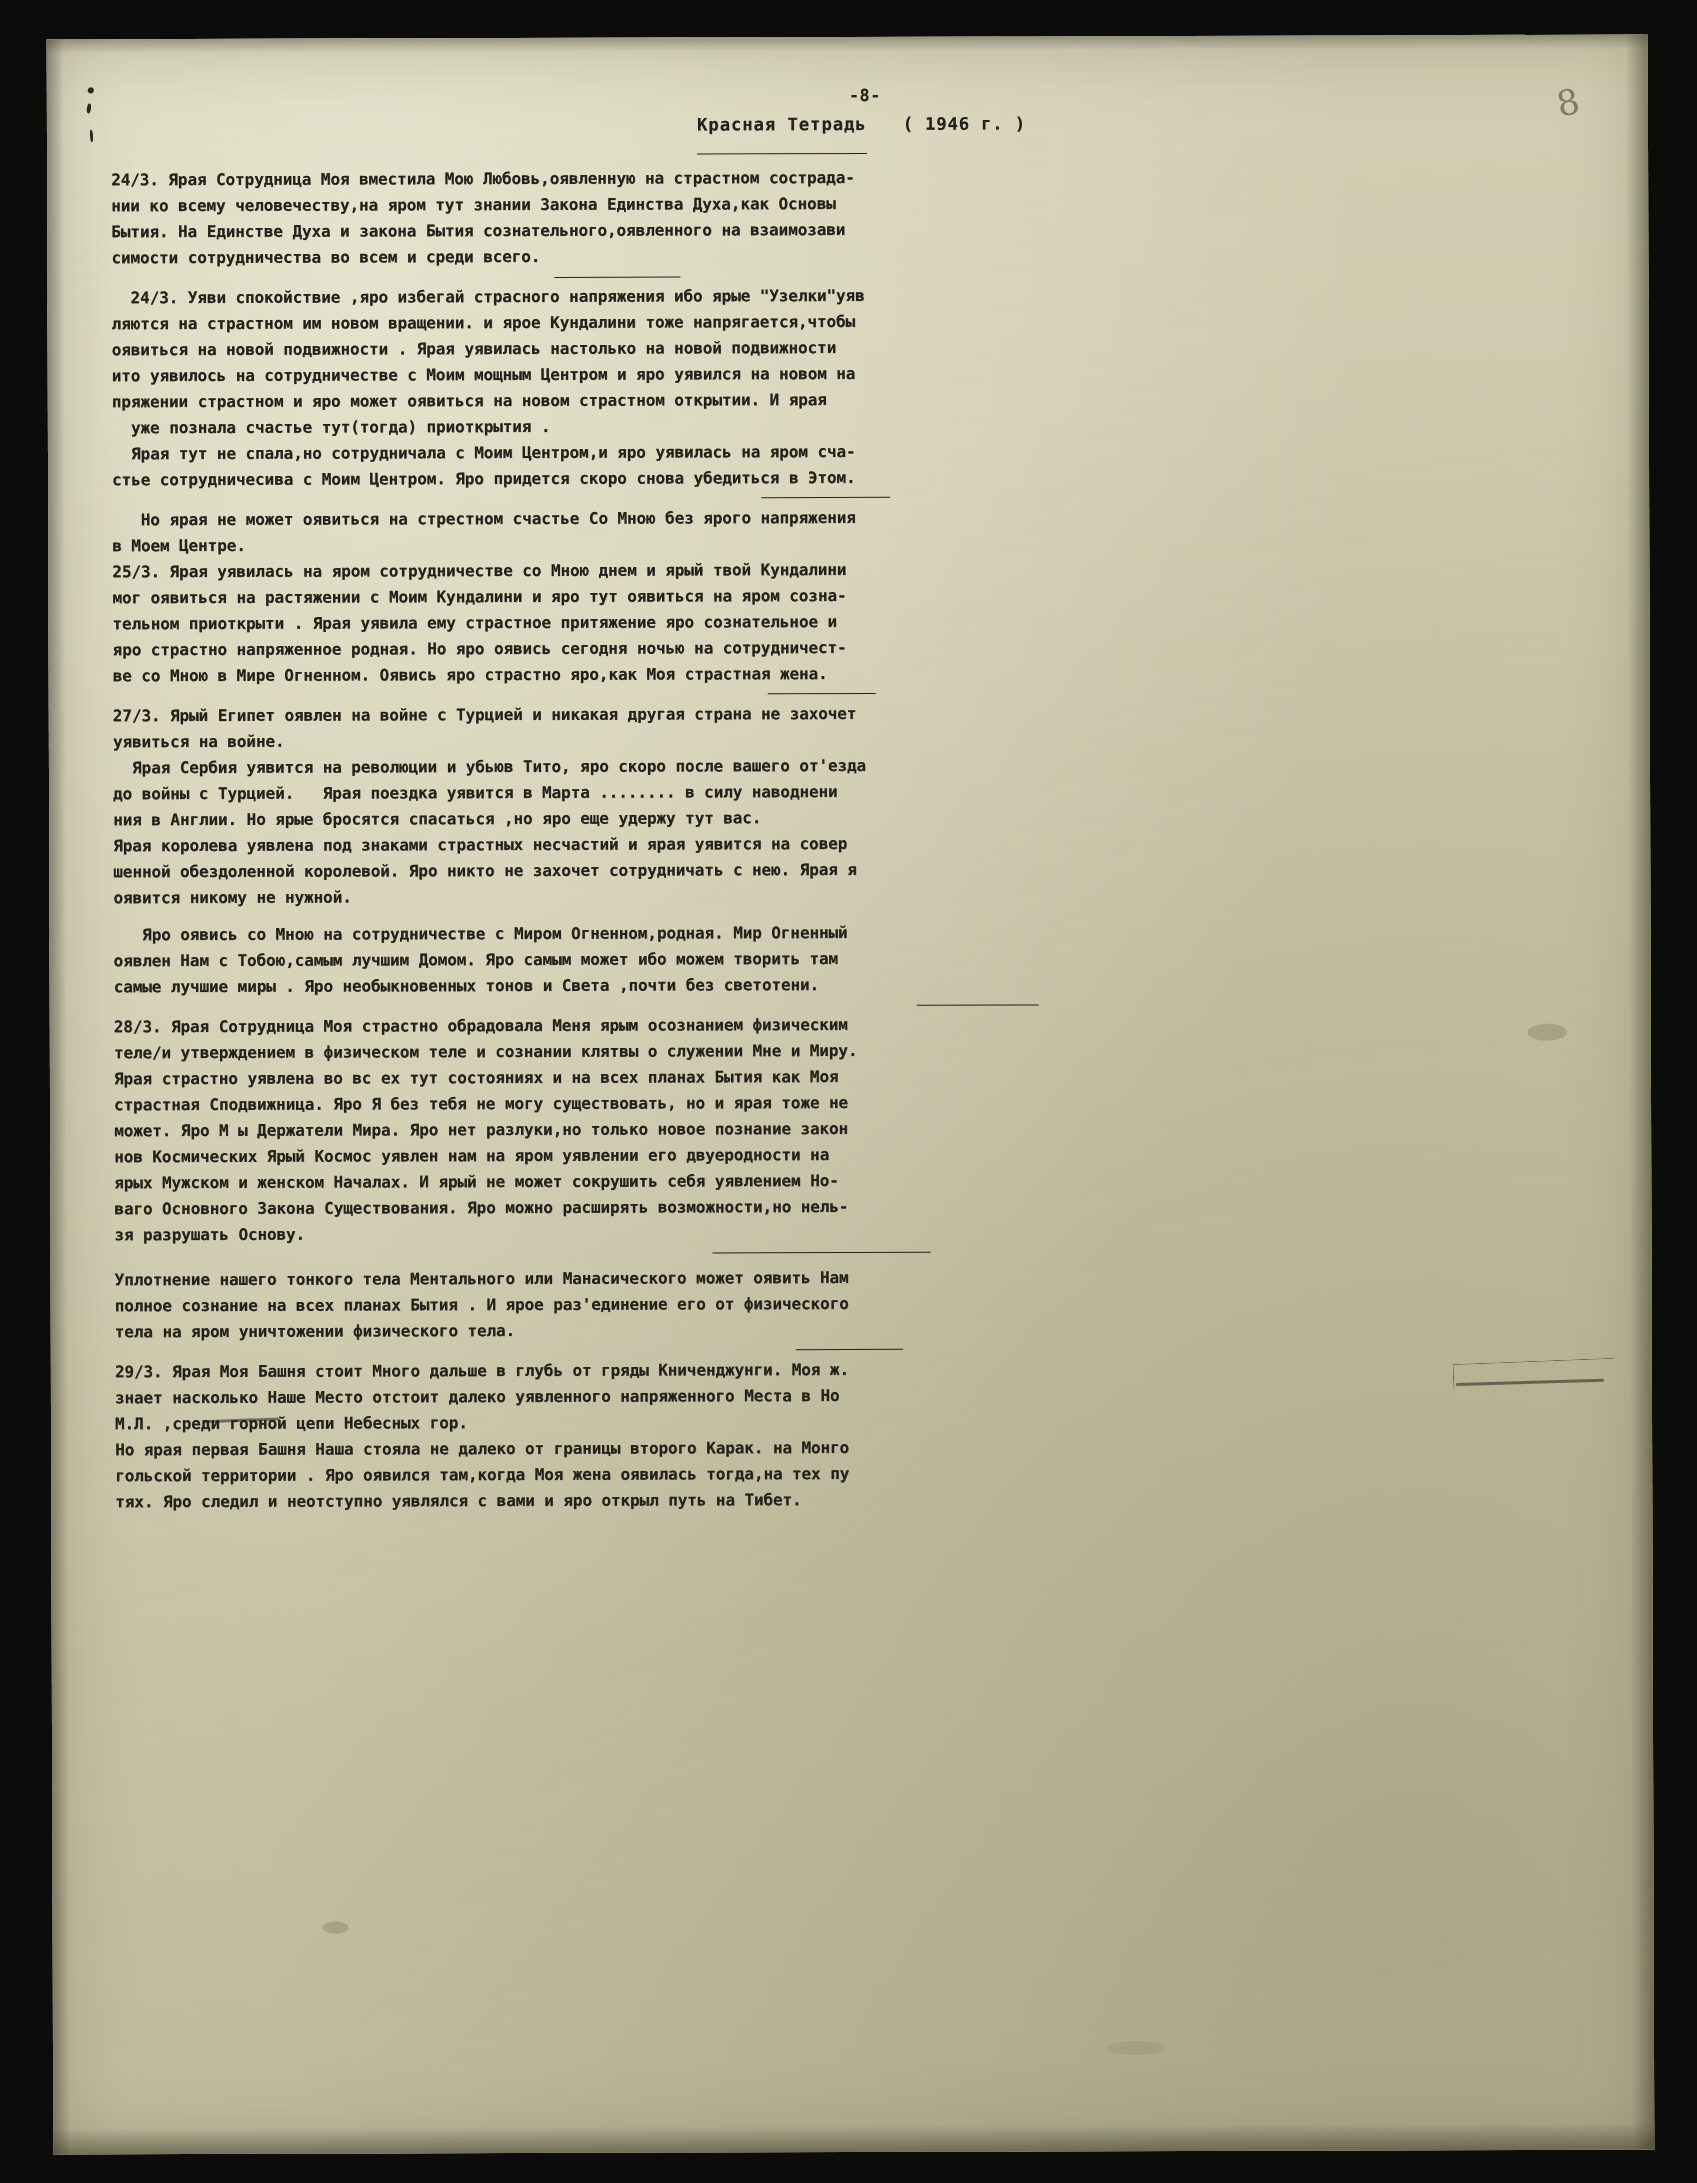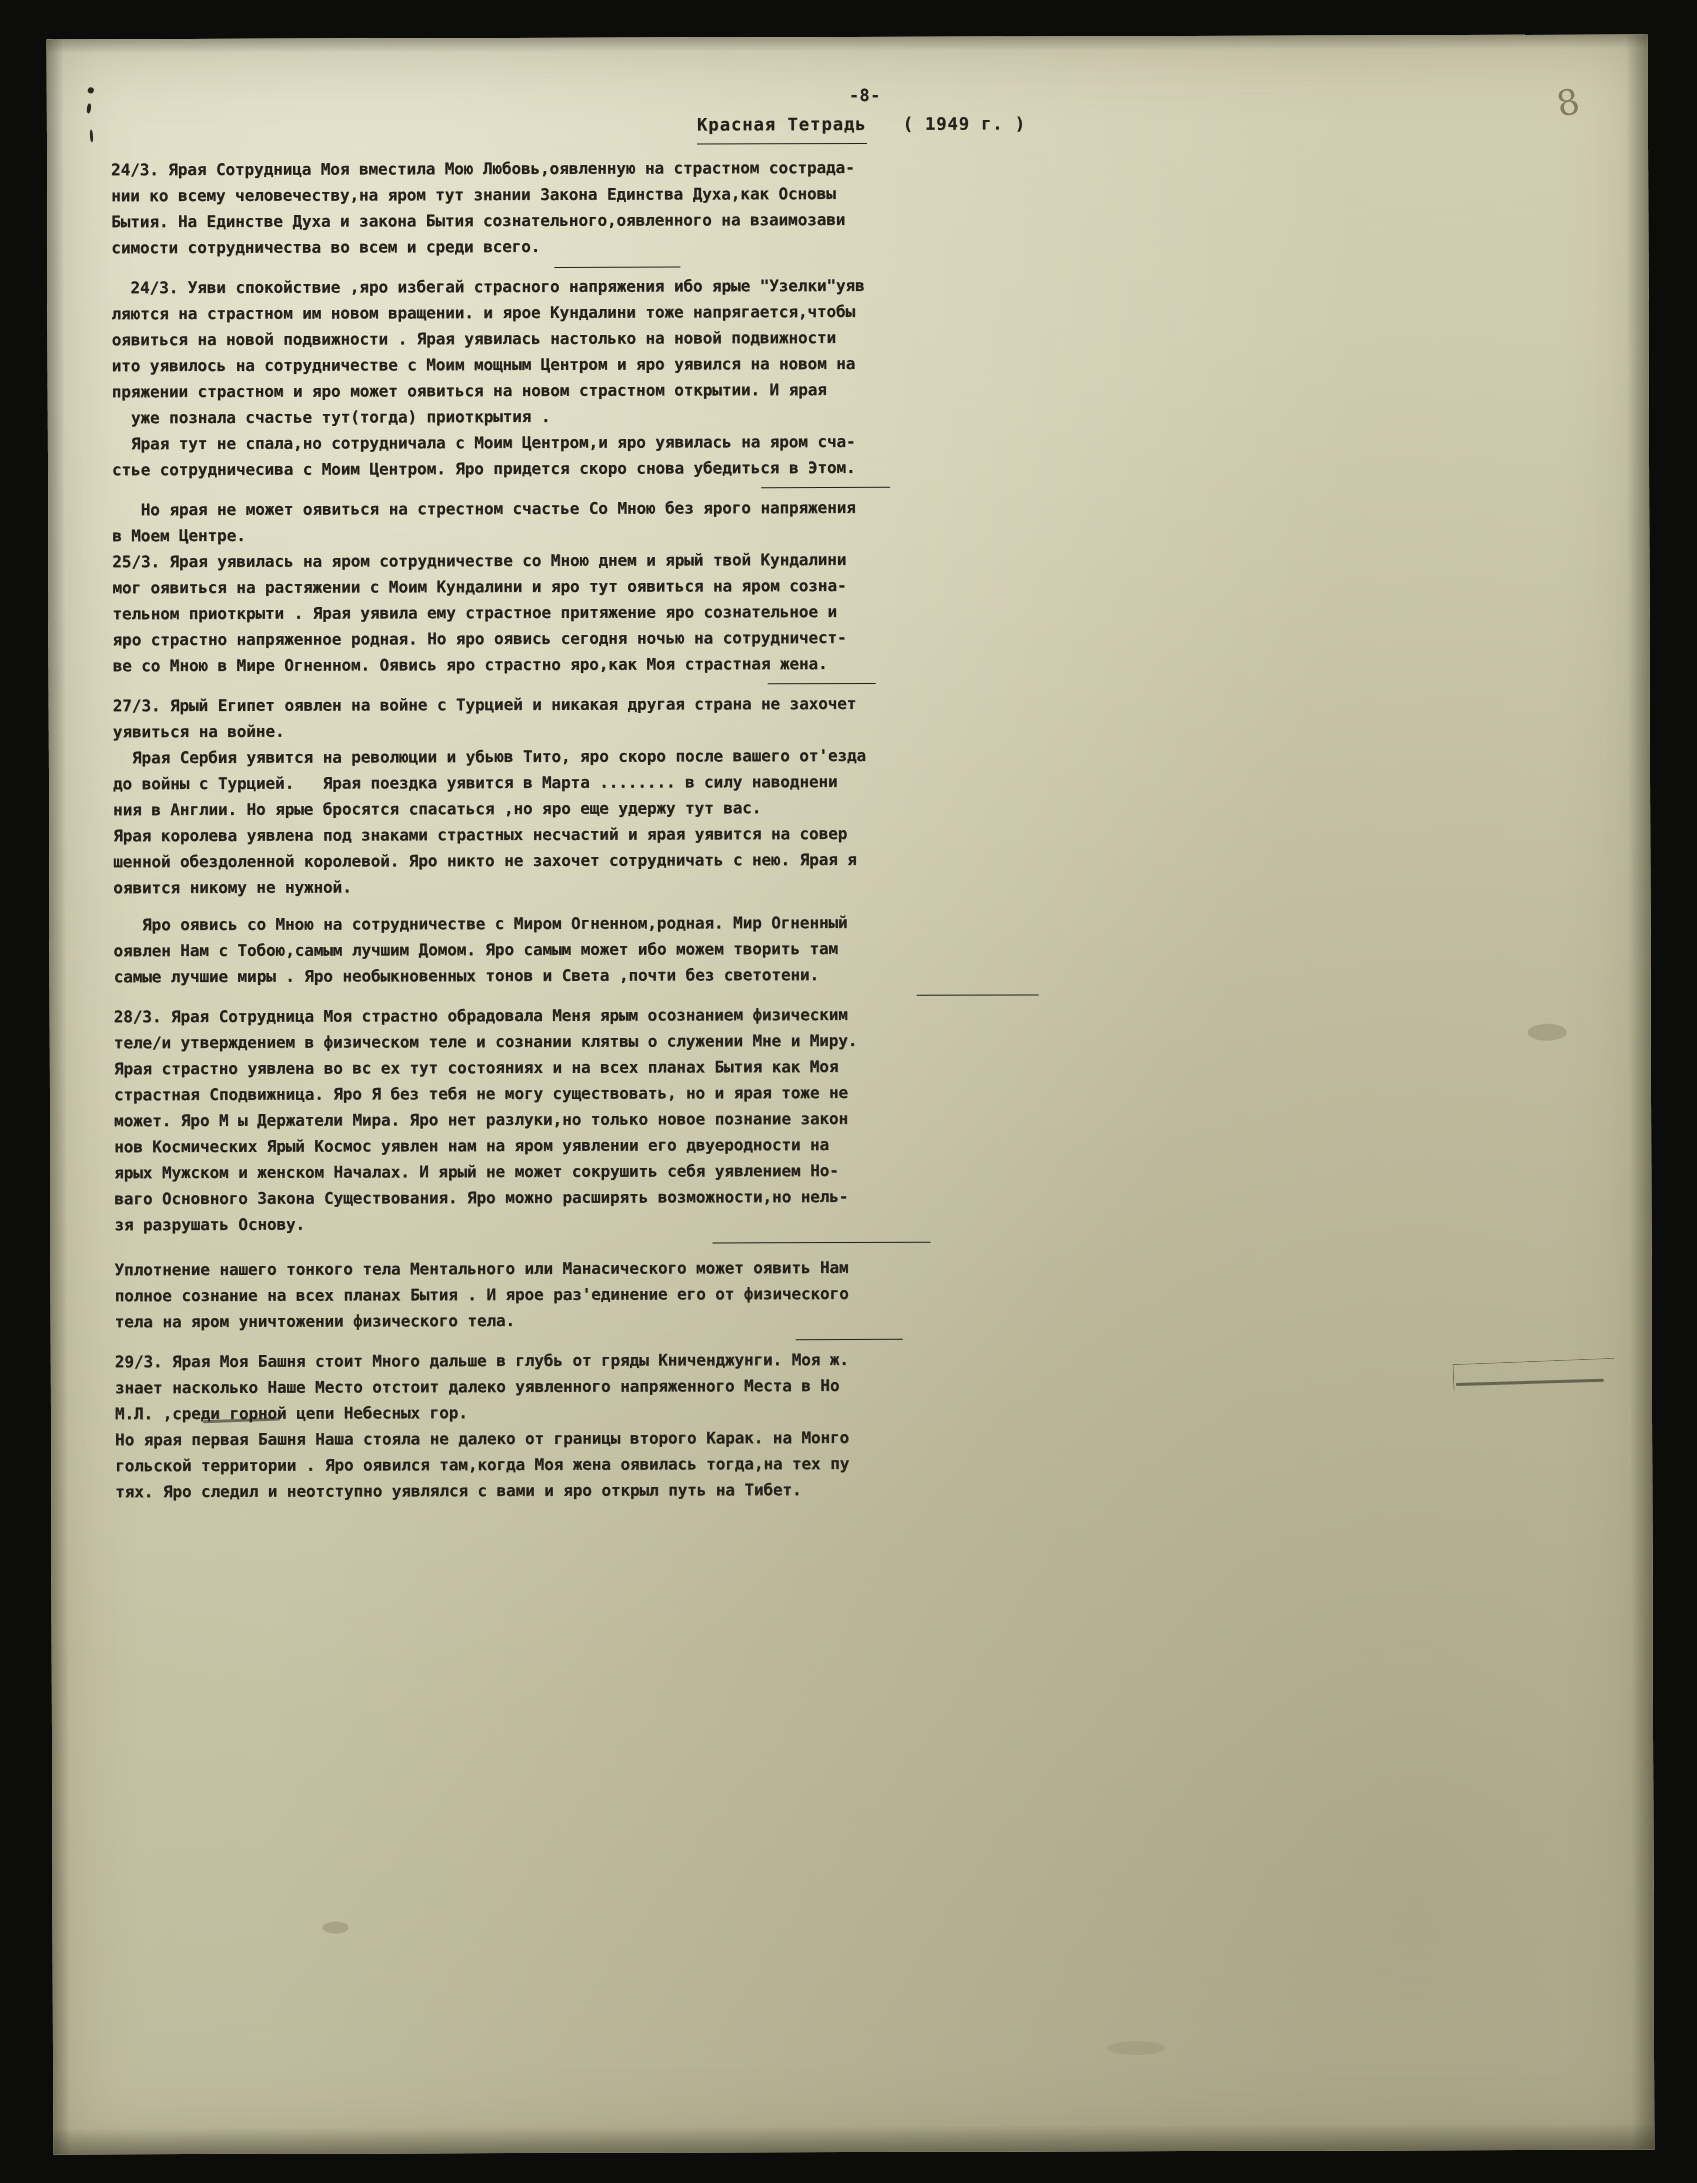--- a/index.html
+++ b/index.html
@@ -88,21 +88,21 @@
     align-items: baseline;
     justify-content: center;
     gap: 36px;
     margin-top: 2.6px;
     margin-left: 19px;
   }
   .doc-title {
     font-size: 17.3px;
     letter-spacing: 0.9px;
     border-bottom: 1.3px solid #23211a;
-    padding-bottom: 6px;
+    padding-bottom: 16px;
   }
   .doc-year {
     font-size: 17.3px;
     letter-spacing: 0.8px;
   }
 
   .hand-number {
     position: absolute;
     right: 69px;
     top: 48px;
@@ -188,21 +188,21 @@
     <div class="noise-spot" style="left:1478px; top:989px; width:39px; height:16.7px;"></div>
     <div class="noise-spot" style="left:270px; top:1883px; width:26px; height:11.6px;"></div>
     <div class="noise-spot" style="left:1054px; top:2005px; width:58px; height:14px; opacity:0.5;"></div>
 
     <div class="content">
 
       <div class="page-number">-8-</div>
 
       <div class="doc-title-row">
         <div class="doc-title">Красная Тетрадь</div>
-        <div class="doc-year">( 1949 г. )</div>
+        <div class="doc-year">( 1946 г. )</div>
       </div>
 
       <div class="para block">24/3. Ярая Сотрудница Моя вместила Мою Любовь,оявленную на страстном сострада-
 нии ко всему человечеству,на яром тут знании Закона Единства Духа,как Основы
 Бытия. На Единстве Духа и закона Бытия сознательного,оявленного на взаимозави
 симости сотрудничества во всем и среди всего.</div>
 
       <div class="rule rule-w1"></div>
 
       <div class="para block-tight">  24/3. Уяви спокойствие ,яро избегай страсного напряжения ибо ярые "Узелки"уяв

